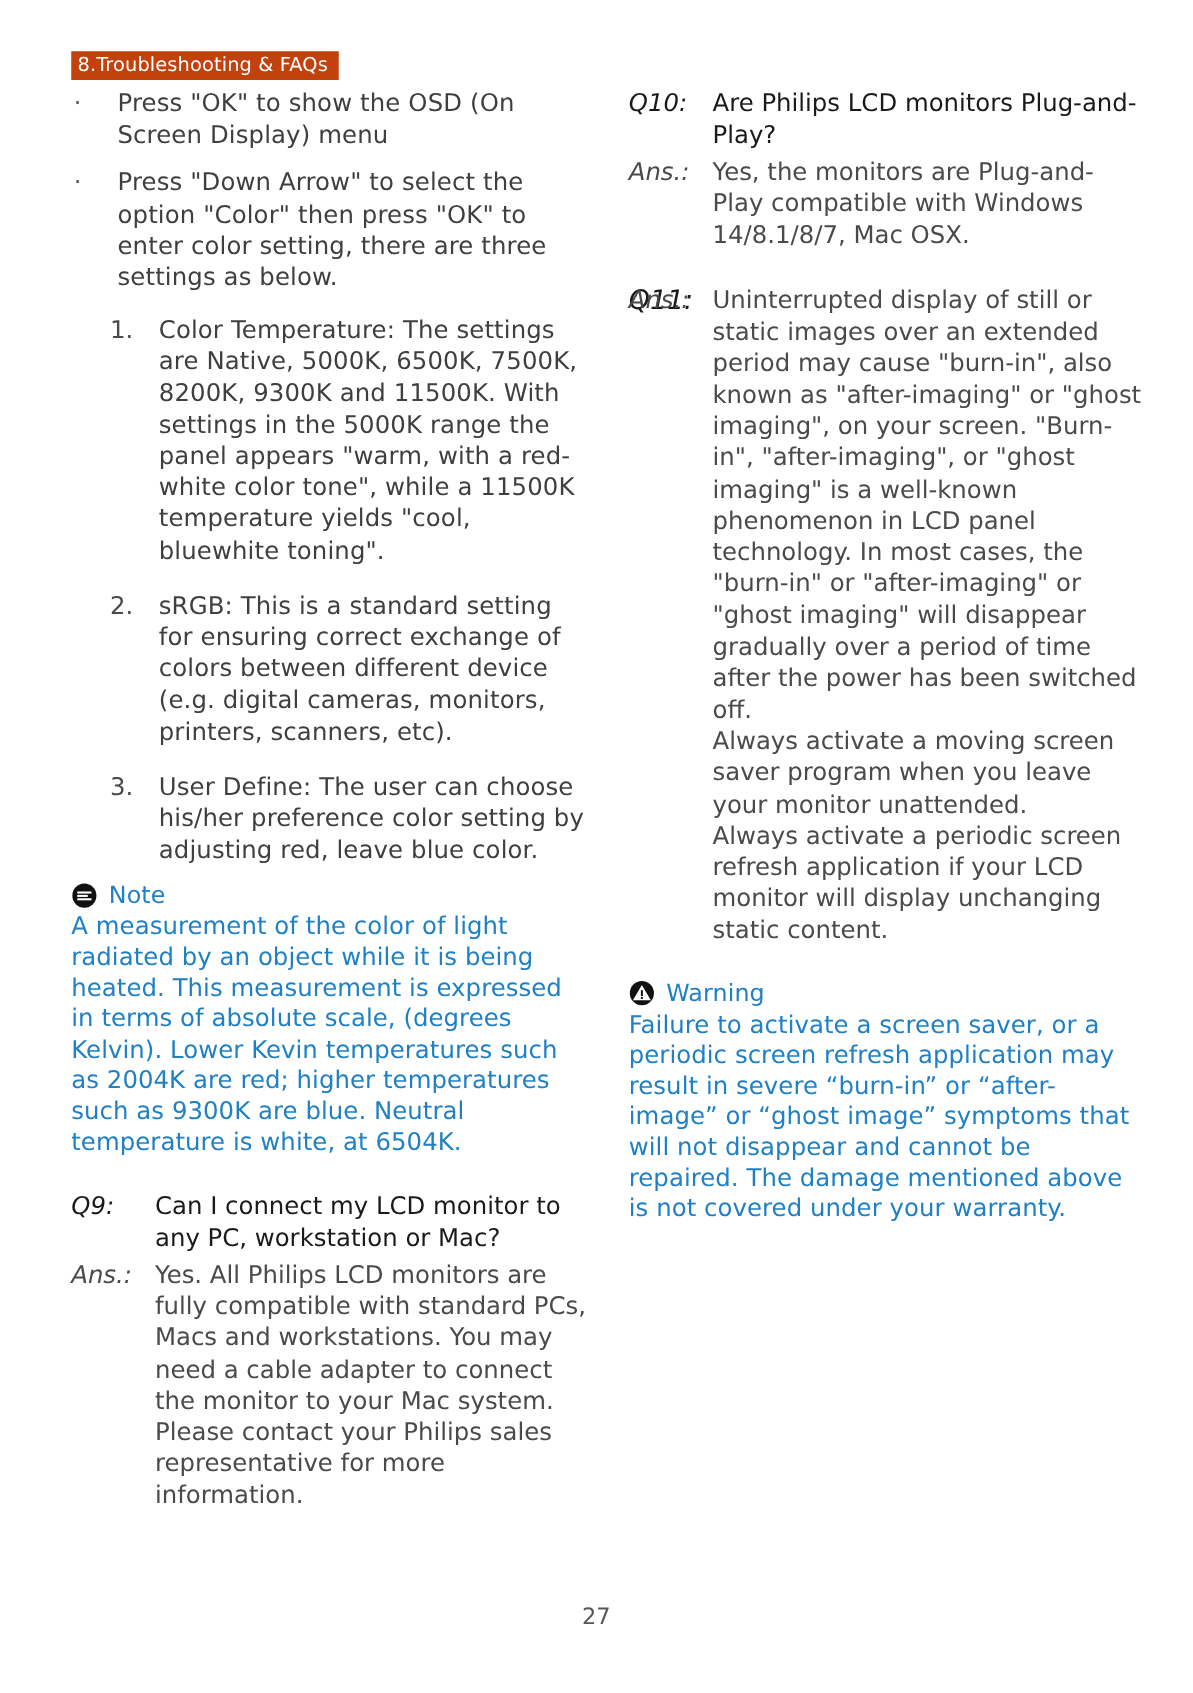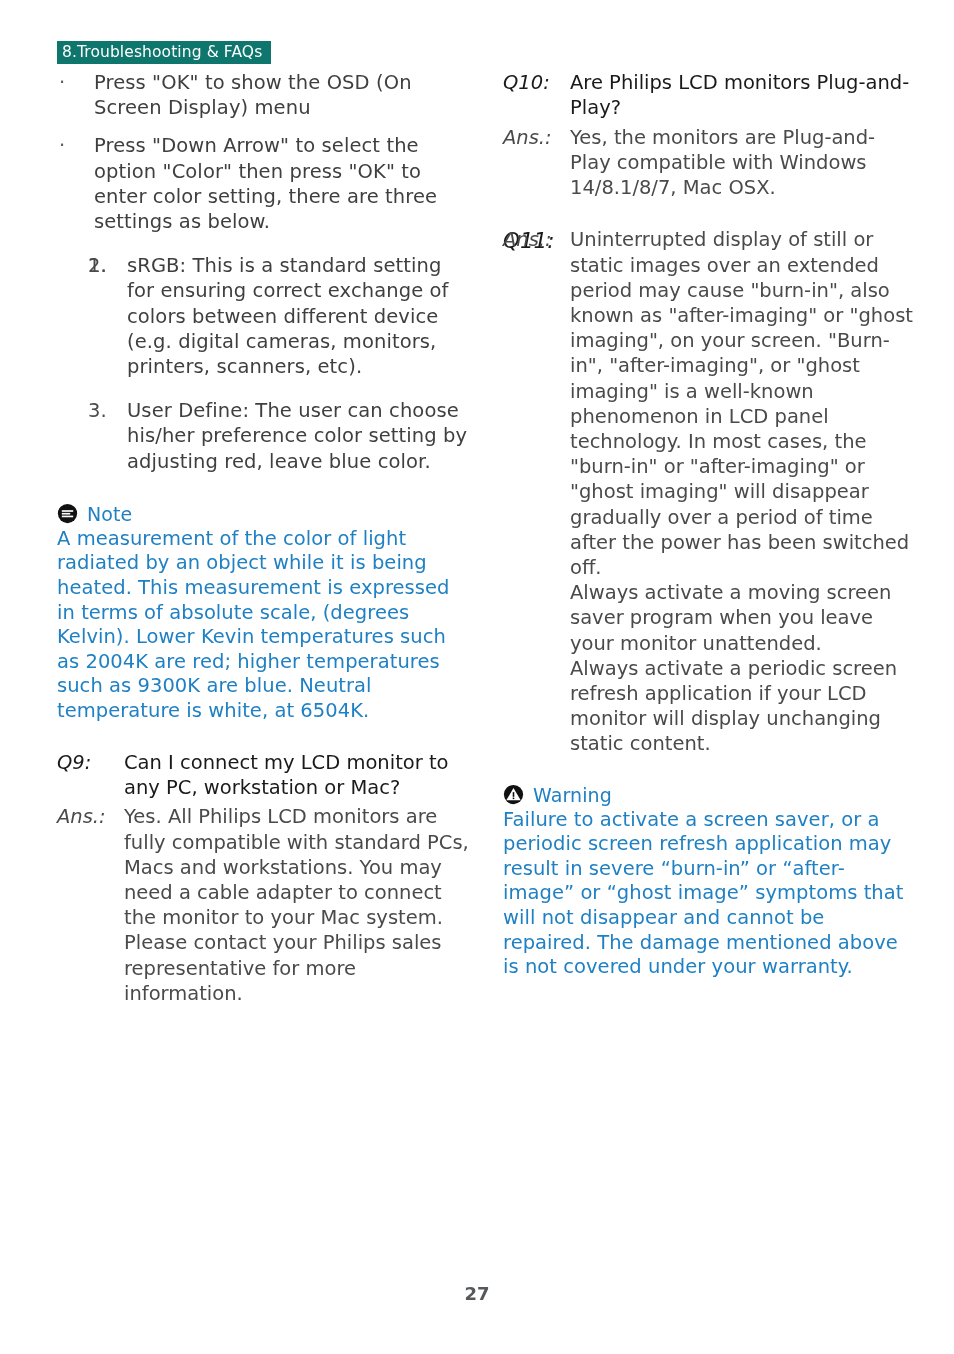--- a/index.html
+++ b/index.html
@@ -20,21 +20,21 @@
     position: absolute;
     inset: 0;
   }
 
   
   .chapter-band {
     position: absolute;
     left: 57px;
     top: 41px;
     height: 23px;
-    background: #0f766e;
+    background: #c2410c;
     color: #ffffff;
     font-size: 15.5px;
     line-height: 23px;
     padding: 0 9px 0 5px;
     white-space: nowrap;
     letter-spacing: .1px;
   }
 
   
   .col {
@@ -84,21 +84,21 @@
   .num-mark {
     position: absolute;
     left: 0;
     top: 0;
     font-size: 19.5px;
     line-height: 25.2px;
     color: #4a4a4a;
   }
 
   
-  .callout { margin-top: 28px; }
+  .callout { margin-top: 12px; }
   .callout-head {
     display: flex;
     align-items: center;
     gap: 9px;
     margin-bottom: 1px;
   }
   .callout-title {
     font-size: 19px;
     line-height: 24px;
     color: #1f80c4;
@@ -152,21 +152,20 @@
 
   
   .folio {
     position: absolute;
     left: 0;
     right: 0;
     top: 1283px;
     text-align: center;
     font-size: 18px;
     color: #55595c;
-    font-weight: bold;
   }
 </style>
 </head>
 <body>
 
 <div class="page">
 
   <div class="chapter-band">8.Troubleshooting &amp; FAQs</div>
 
   <div class="col col-left">
@@ -178,20 +177,21 @@
       </div>
       <div class="bullet-row">
         <span class="bullet-mark">·</span>
         <span class="body-text">Press "Down Arrow" to select the option "Color" then press "OK" to enter color setting, there are three settings as below.</span>
       </div>
     </div>
 
     <div class="num-list">
       <div class="num-row">
         <span class="num-mark">1.</span>
+        <span class="body-text">Color Temperature: The settings are Native, 5000K, 6500K, 7500K, 8200K, 9300K and 11500K. With settings in the 5000K range the panel appears "warm, with a red-white color tone", while a 11500K temperature yields "cool, bluewhite toning".</span>
       </div>
       <div class="num-row">
         <span class="num-mark">2.</span>
         <span class="body-text">sRGB: This is a standard setting for ensuring correct exchange of colors between different device (e.g. digital cameras, monitors, printers, scanners, etc).</span>
       </div>
       <div class="num-row">
         <span class="num-mark">3.</span>
         <span class="body-text">User Define: The user can choose his/her preference color setting by adjusting red, leave blue color.</span>
       </div>
     </div>

